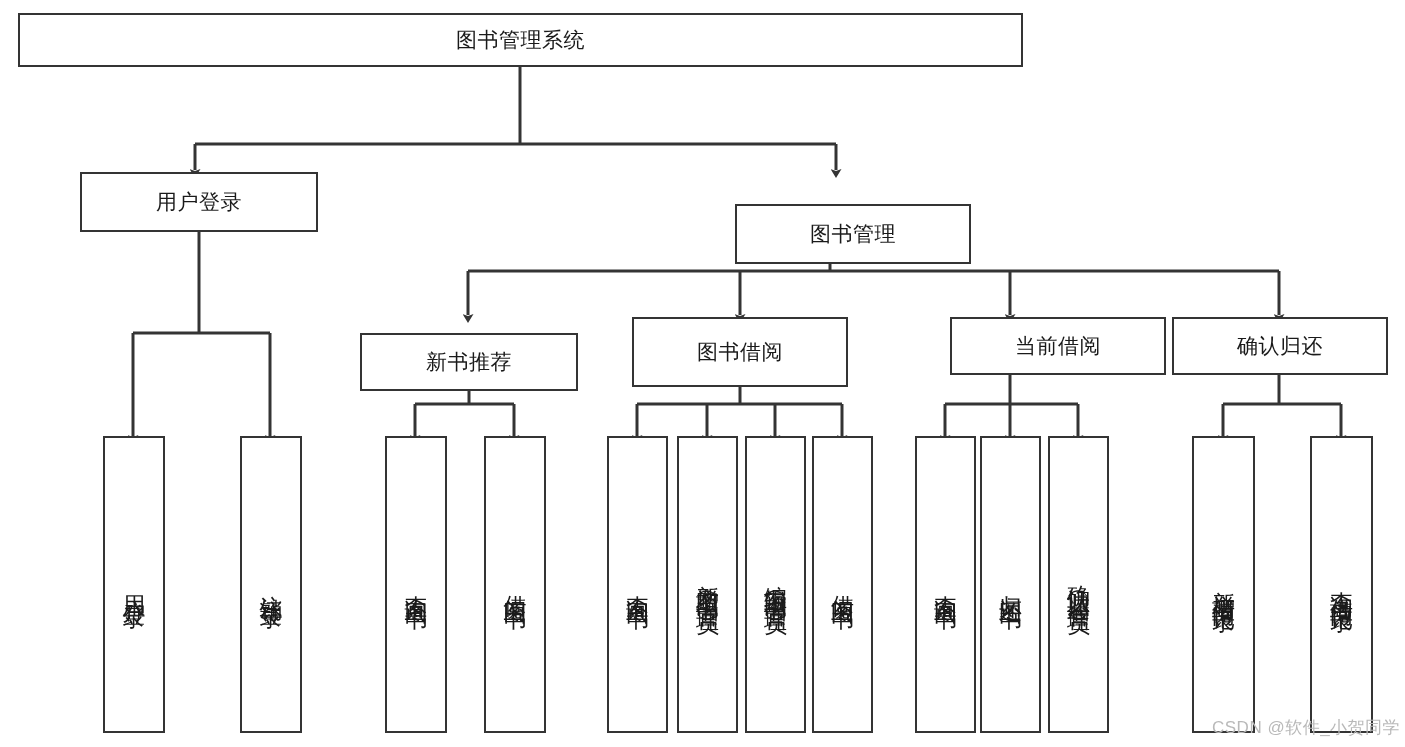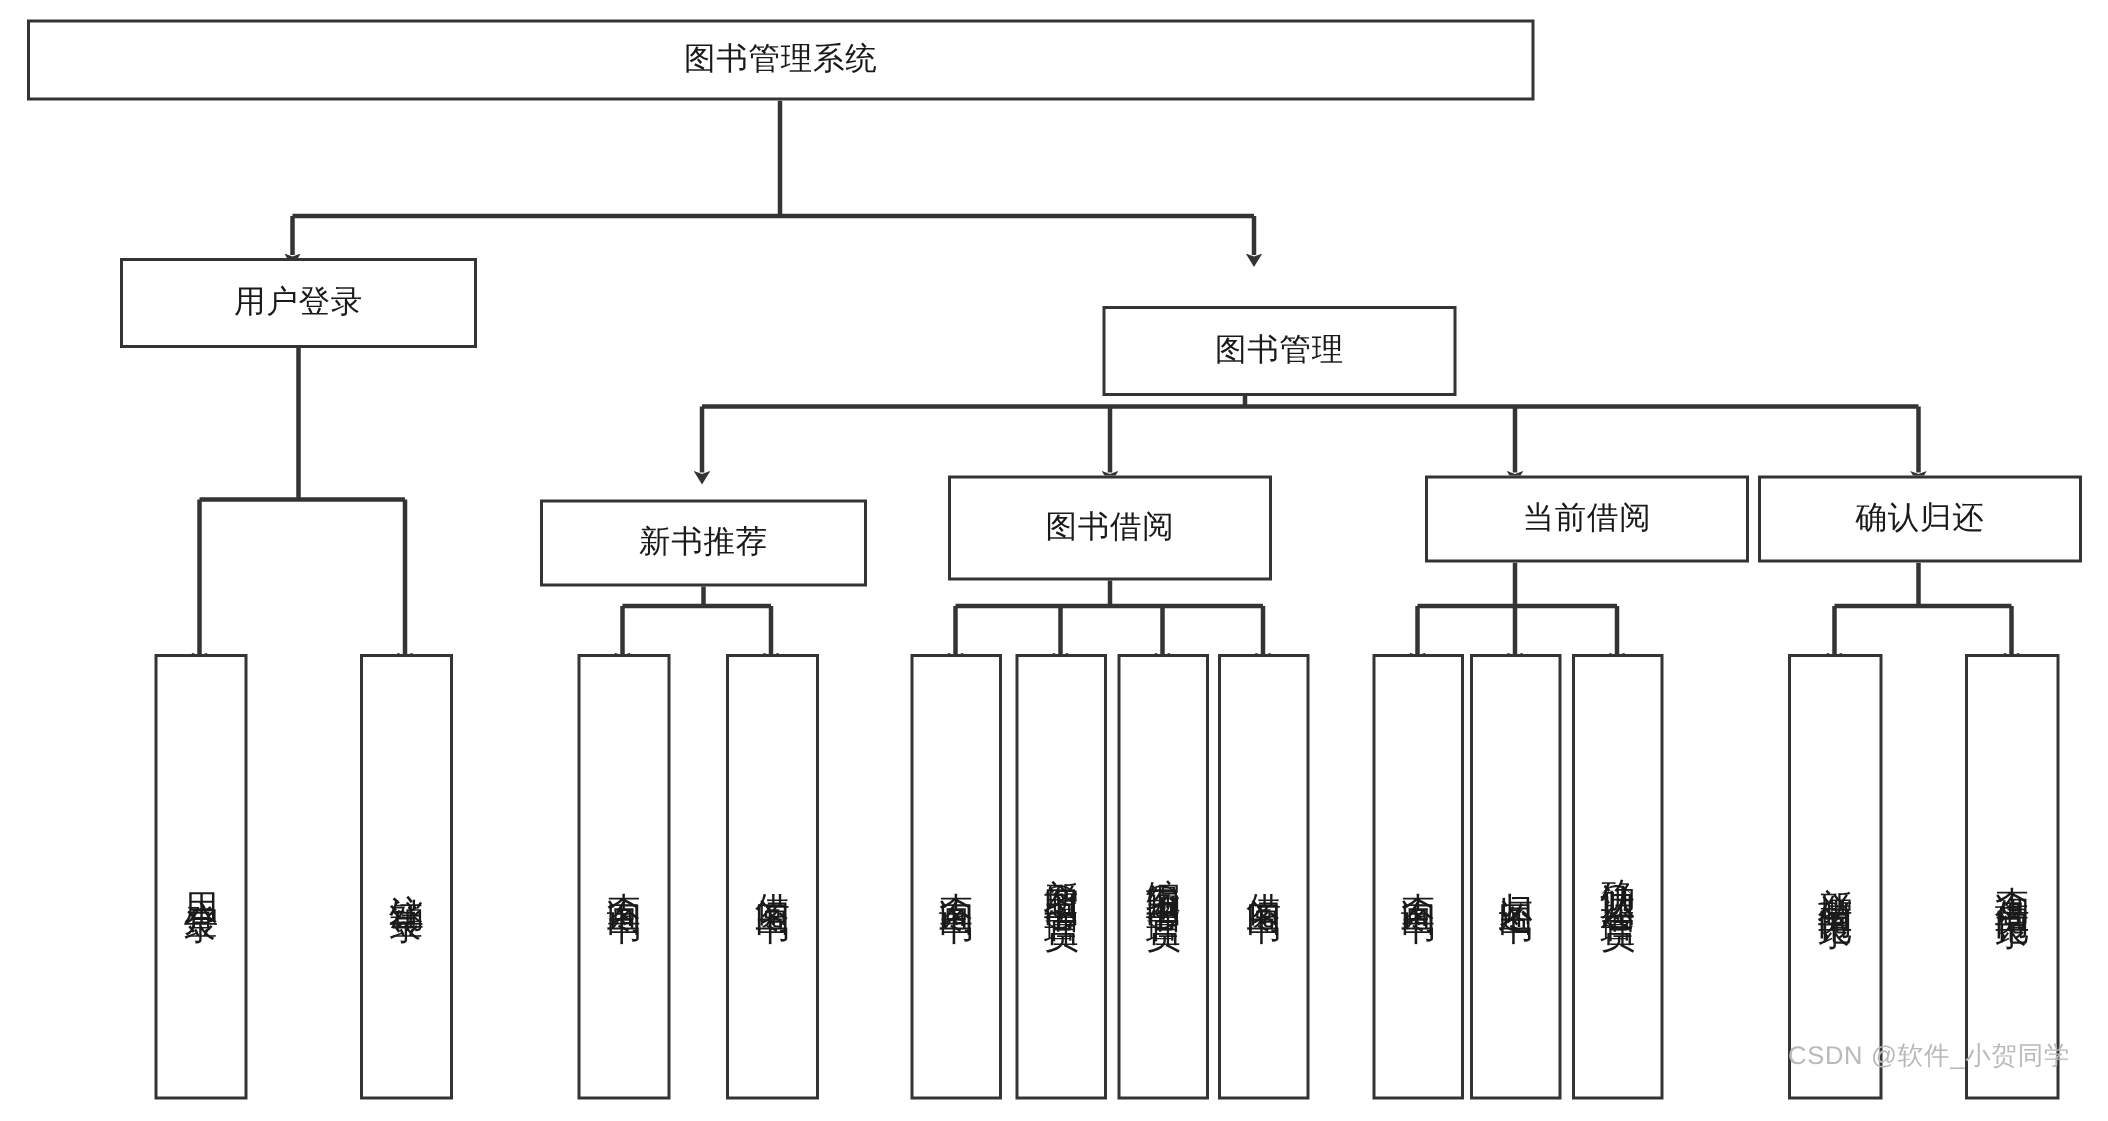--- a/index.html
+++ b/index.html
@@ -184,15 +184,15 @@
     <span class="label">确认归还（管理员）</span>
   </div>
 
   <div class="node vert" style="left:1192px; top:436px; width:63px; height:297px;">
     <span class="label">新增借阅记录</span>
   </div>
   <div class="node vert" style="left:1310px; top:436px; width:63px; height:297px;">
     <span class="label">查询借阅记录</span>
   </div>
 
-  <div class="watermark" style="left:1192px; top:692px;">CSDN @软件_小贺同学</div>
+  <div class="watermark" style="left:1192px; top:716px;padding-left:20px;">CSDN @软件_小贺同学</div>
 
 </div>
 
 </body></html>

